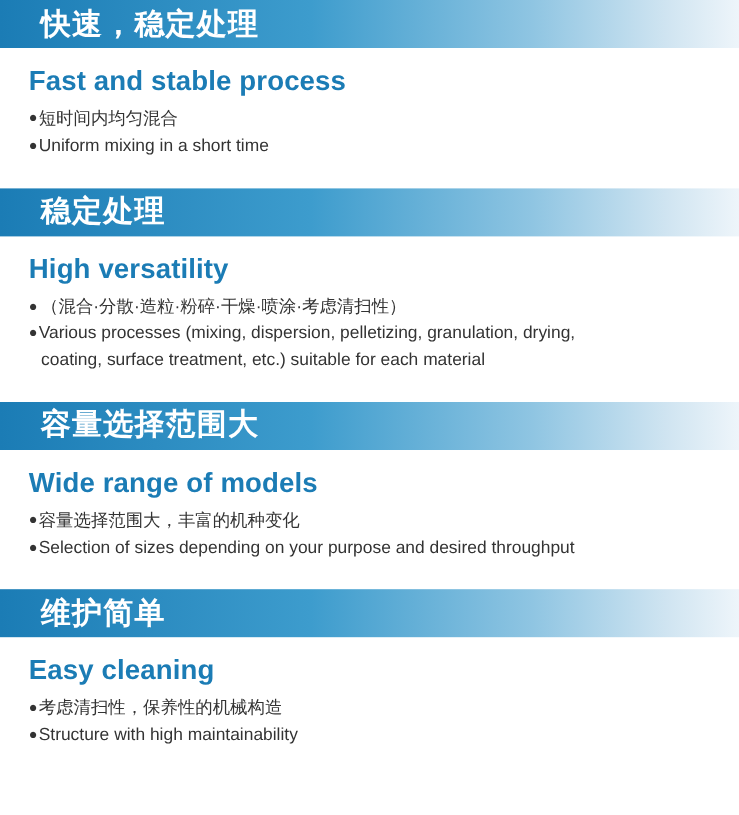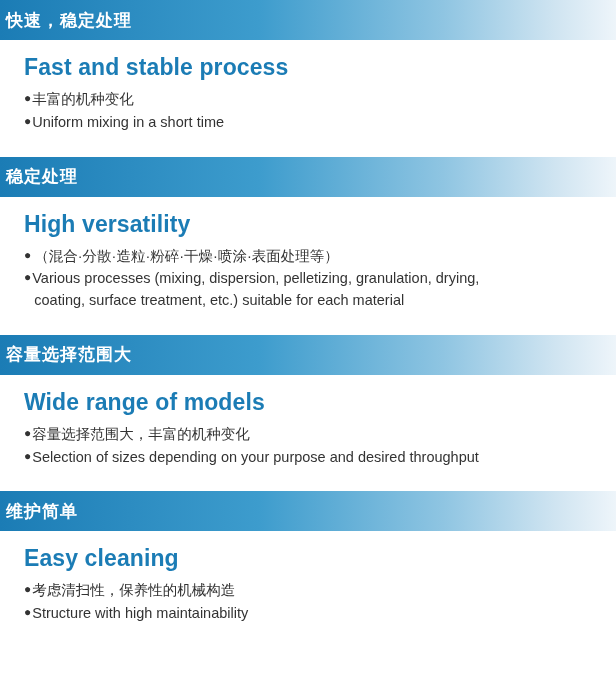--- a/index.html
+++ b/index.html
@@ -25,24 +25,24 @@
   }
   .band {
     position: relative;
     height: 40px;
     display: flex;
     align-items: center;
     background: linear-gradient(to right, #1b7cb5 0%, #3d9ccd 42%, #8fc5e2 72%, #cfe4f1 90%, #eef5fa 100%);
   }
   .band-title {
     color: #ffffff;
-    font-size: 17px;
+    font-size: 25px;
     font-weight: bold;
     letter-spacing: 1px;
-    padding-left: 6px;
+    padding-left: 34px;
     line-height: 1;
     white-space: nowrap;
   }
   .band-en {
     font-size: 23px;
     font-weight: bold;
     color: #1b7cb5;
     padding: 14px 0 8px 24px;
     letter-spacing: 0.1px;
   }
@@ -82,40 +82,40 @@
 <div class="page">
 
   <div class="section">
     <div class="band">
       <div class="band-title">快速，稳定处理</div>
     </div>
     <div class="band-en">Fast and stable process</div>
     <div class="bullets">
       <div class="bullet">
         <span class="dot">●</span>
-        <span class="btext">丰富的机种变化</span>
+        <span class="btext">短时间内均匀混合</span>
       </div>
       <div class="bullet">
         <span class="dot">●</span>
         <span class="btext">Uniform mixing in a short time</span>
       </div>
     </div>
   </div>
   <div class="sec-gap-1"></div>
 
   <div class="section">
     <div class="band">
       <div class="band-title">稳定处理</div>
     </div>
     <div class="band-en">High versatility</div>
     <div class="bullets">
       <div class="bullet">
         <span class="dot">●</span>
         <span class="btext">
-          <span class="cont">（混合·分散·造粒·粉碎·干燥·喷涂·表面处理等）</span>
+          <span class="cont">（混合·分散·造粒·粉碎·干燥·喷涂·考虑清扫性）</span>
         </span>
       </div>
       <div class="bullet">
         <span class="dot">●</span>
         <span class="btext">
           <span>Various processes (mixing, dispersion, pelletizing, granulation, drying,</span>
           <span class="cont">coating, surface treatment, etc.) suitable for each material</span>
         </span>
       </div>
     </div>

